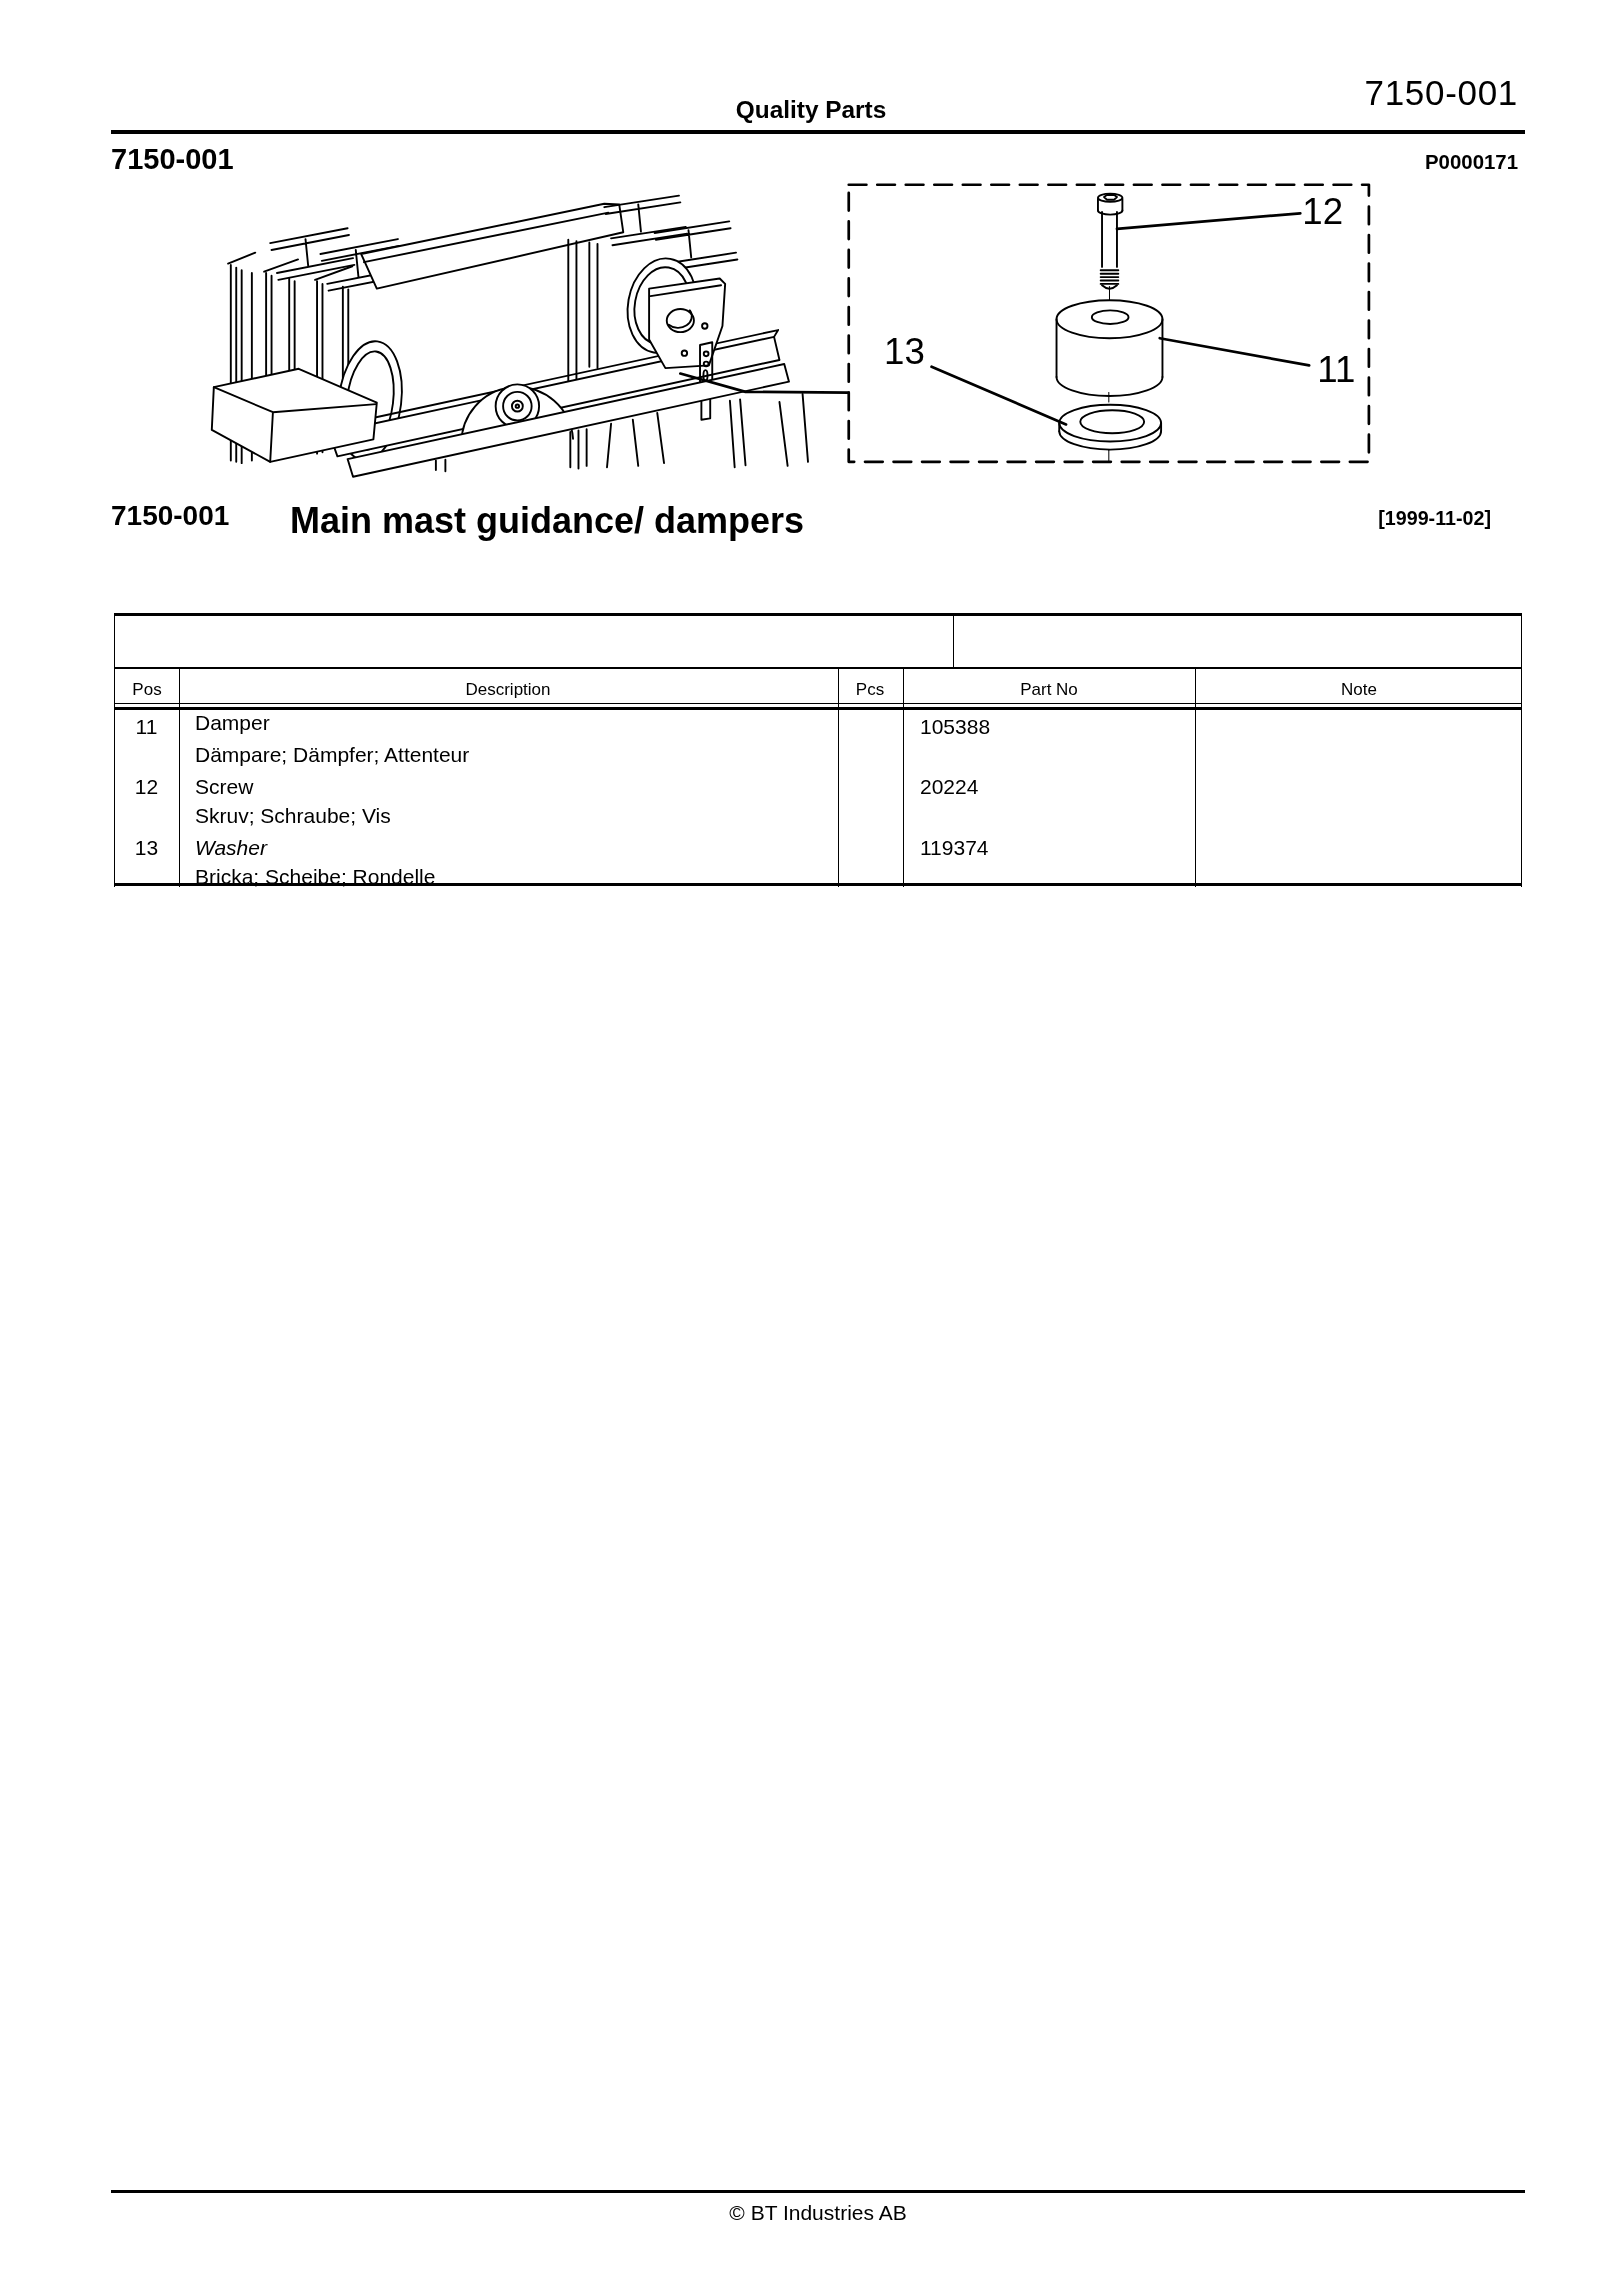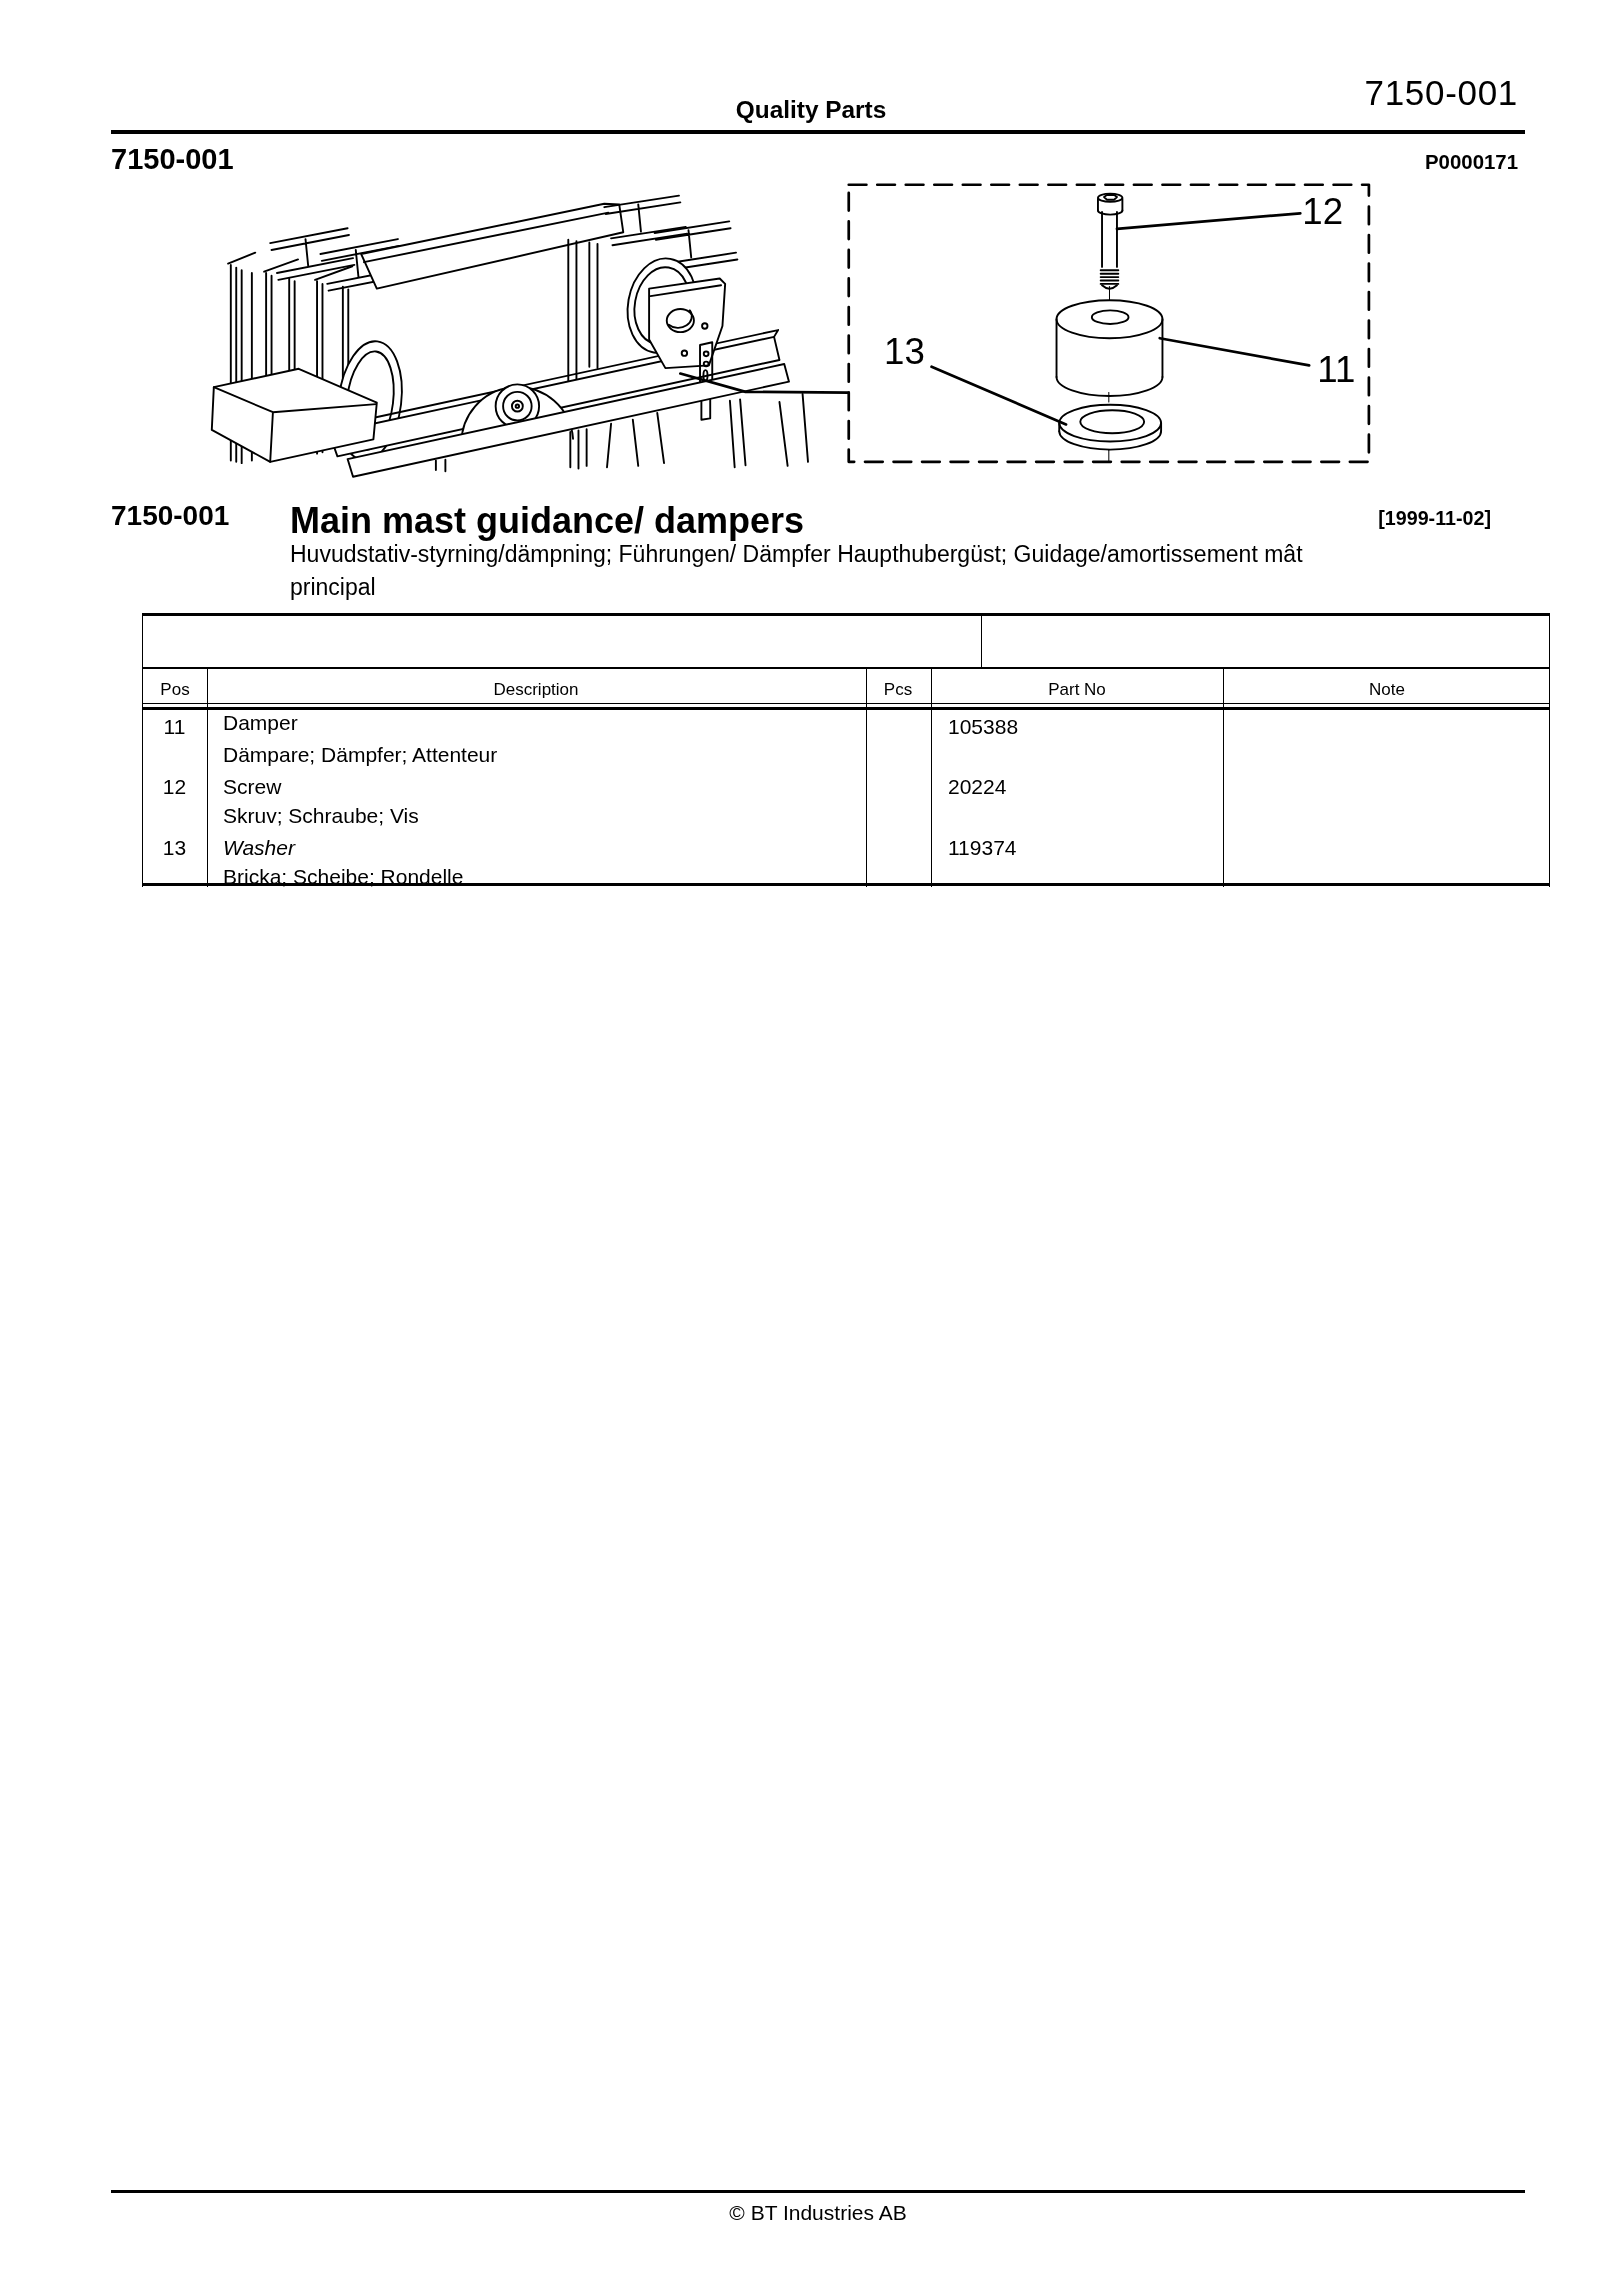--- a/index.html
+++ b/index.html
@@ -13,21 +13,21 @@
   .rule{background:#000;}
   .rule-top{top:130px;left:111px;width:1414px;height:4.1px;}
   .hdr-section-code{top:143px;left:111px;font-size:29px;font-weight:700;}
   .hdr-figure-ref{top:151px;left:1222px;width:296px;text-align:right;font-size:20.4px;font-weight:700;}
   .figure-svg{top:163px;left:95px;}
   .sec-code{top:500px;left:111px;font-size:28px;font-weight:700;}
   .sec-title{top:500px;left:290px;font-size:36px;font-weight:700;}
   .sec-date{top:507px;left:1276px;width:215px;text-align:right;font-size:19.7px;font-weight:700;}
   .sec-subtitle{top:538px;left:290px;width:1229px;font-size:23px;line-height:33px;white-space:pre-line;}
   
-  .ptable{top:613px;left:114px;width:1408px;height:274px;margin-left:28px;}
+  .ptable{top:613px;left:114px;width:1408px;height:274px;}
   .hline{position:absolute;left:0;width:1408px;background:#000;}
   .vline{position:absolute;width:1.4px;background:#000;}
   .th{position:absolute;font-size:17px;transform:translateX(-50%);}
   .pos-cell{position:absolute;width:65px;text-align:center;font-size:21px;left:0;}
   .desc-cell{position:absolute;left:81px;font-size:21px;}
   .desc-alt{position:absolute;left:81px;font-size:21px;}
   .pcs-cell{position:absolute;left:728px;width:57px;font-size:21px;text-align:center;}
   .part-cell{position:absolute;left:806px;font-size:21px;}
   .note-cell{position:absolute;left:1094px;font-size:21px;}
   .rule-footer{top:2190px;left:111px;width:1414px;height:3.4px;}
@@ -143,22 +143,20 @@
     <g font-family="Liberation Sans, DejaVu Sans, sans-serif" font-size="54" fill="#000" text-anchor="middle">
       <text x="1808" y="90">12</text>
       <text x="1828" y="322">11</text>
       <text x="1192" y="296">13</text>
     </g>
   </svg>
 
   <div class="abs sec-code">7150-001</div>
   <div class="abs sec-title">Main mast guidance/ dampers</div>
   <div class="abs sec-date">[1999-11-02]</div>
-  <div class="abs sec-subtitle">Huvudstativ-styrning/dämpning; Führungen/ Dämpfer Haupthubergüst; Guidage/amortissement mât
-principal</div>
 
   <div class="abs ptable">
 
     <div class="hline" style="top:0;height:2.7px;"></div>
     <div class="hline" style="top:54px;height:2px;"></div>
     <div class="hline" style="top:90px;height:0.7px;"></div>
     <div class="hline" style="top:94px;height:2.7px;"></div>
     <div class="hline" style="top:270px;height:3.4px;"></div>
 
     <div class="vline" style="left:0;top:0;height:274px;"></div>

